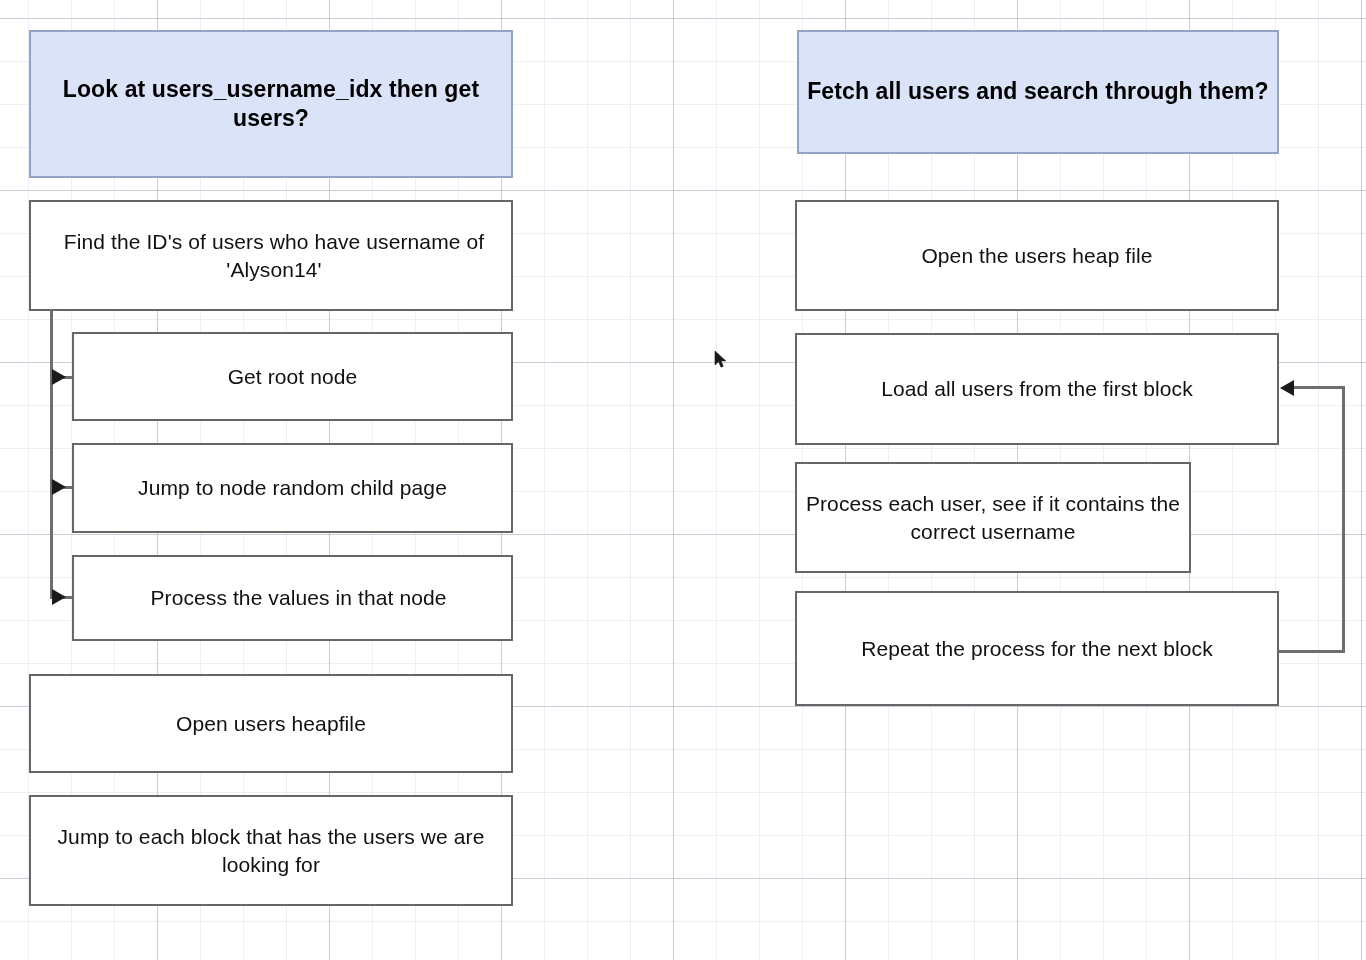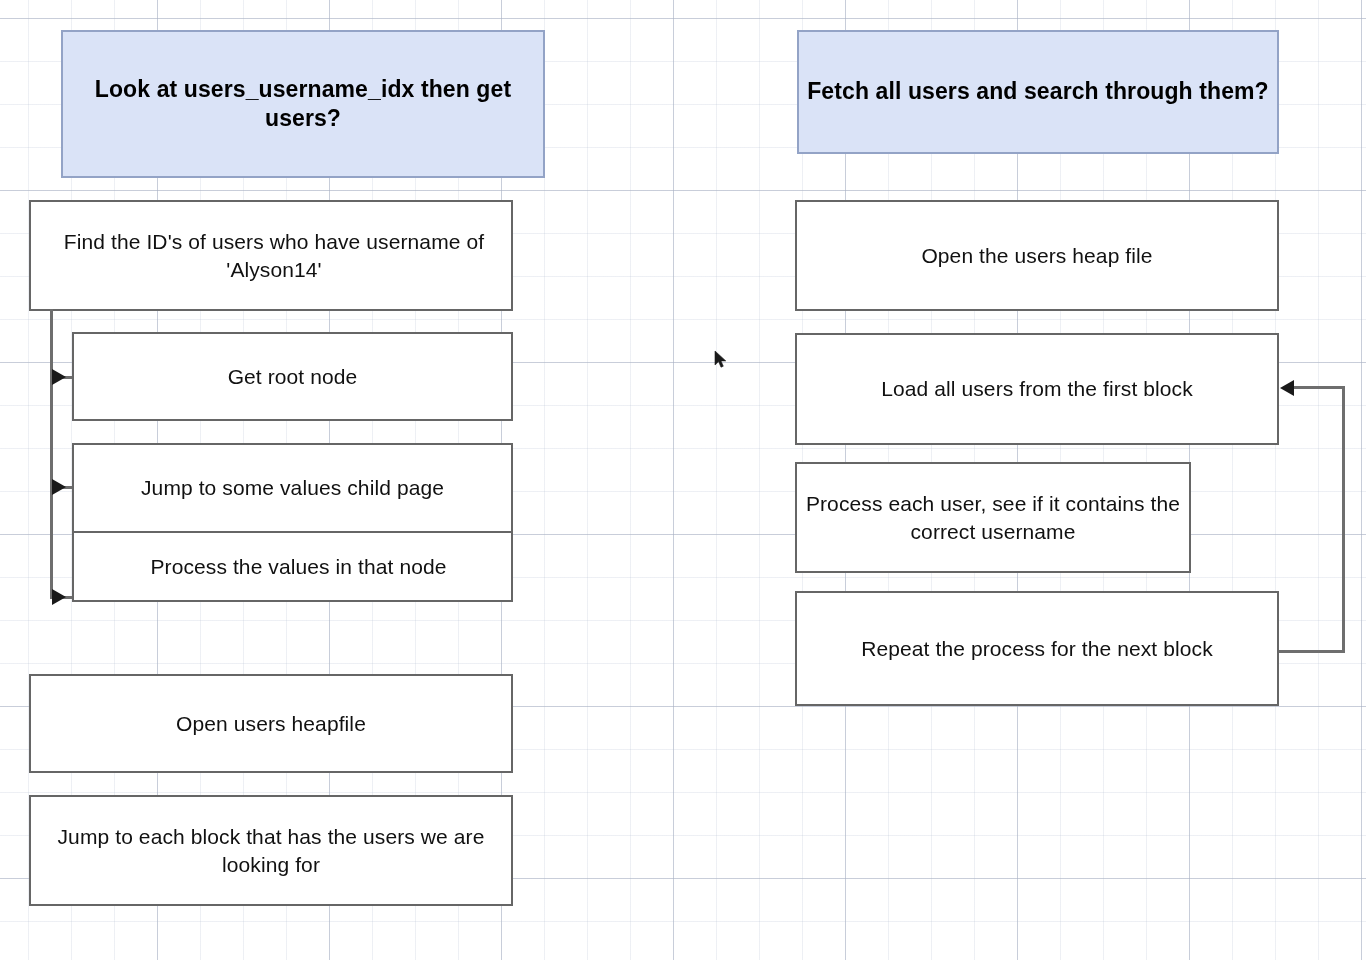--- a/index.html
+++ b/index.html
@@ -103,37 +103,37 @@
     height: 0;
     pointer-events: none;
   }
   #cursor svg { display: block; }
 </style>
 </head>
 <body>
 
 <div id="canvas">
 
-  <div class="node header" style="left:29px; top:30px; width:484px; height:148px;margin-left:32px;">
+  <div class="node header" style="left:29px; top:30px; width:484px; height:148px;">
     <span class="label">Look at users_username_idx then get users?</span>
   </div>
 
   <div class="node" style="left:29px; top:200px; width:484px; height:111px;padding-left:14px;">
     <span class="label">Find the ID's of users who have username of 'Alyson14'</span>
   </div>
 
   <div class="node" style="left:72px; top:332px; width:441px; height:89px;">
     <span class="label">Get root node</span>
   </div>
 
   <div class="node" style="left:72px; top:443px; width:441px; height:90px;">
-    <span class="label">Jump to some values child page</span>
+    <span class="label">Jump to node random child page</span>
   </div>
 
-  <div class="node" style="left:72px; top:531px; width:441px; height:71px;padding-left:20px;">
+  <div class="node" style="left:72px; top:555px; width:441px; height:86px;padding-left:20px;">
     <span class="label">Process the values in that node</span>
   </div>
 
   <div class="node" style="left:29px; top:674px; width:484px; height:99px;">
     <span class="label">Open users heapfile</span>
   </div>
 
   <div class="node" style="left:29px; top:795px; width:484px; height:111px;">
     <span class="label">Jump to each block that has the users we are looking for</span>
   </div>

